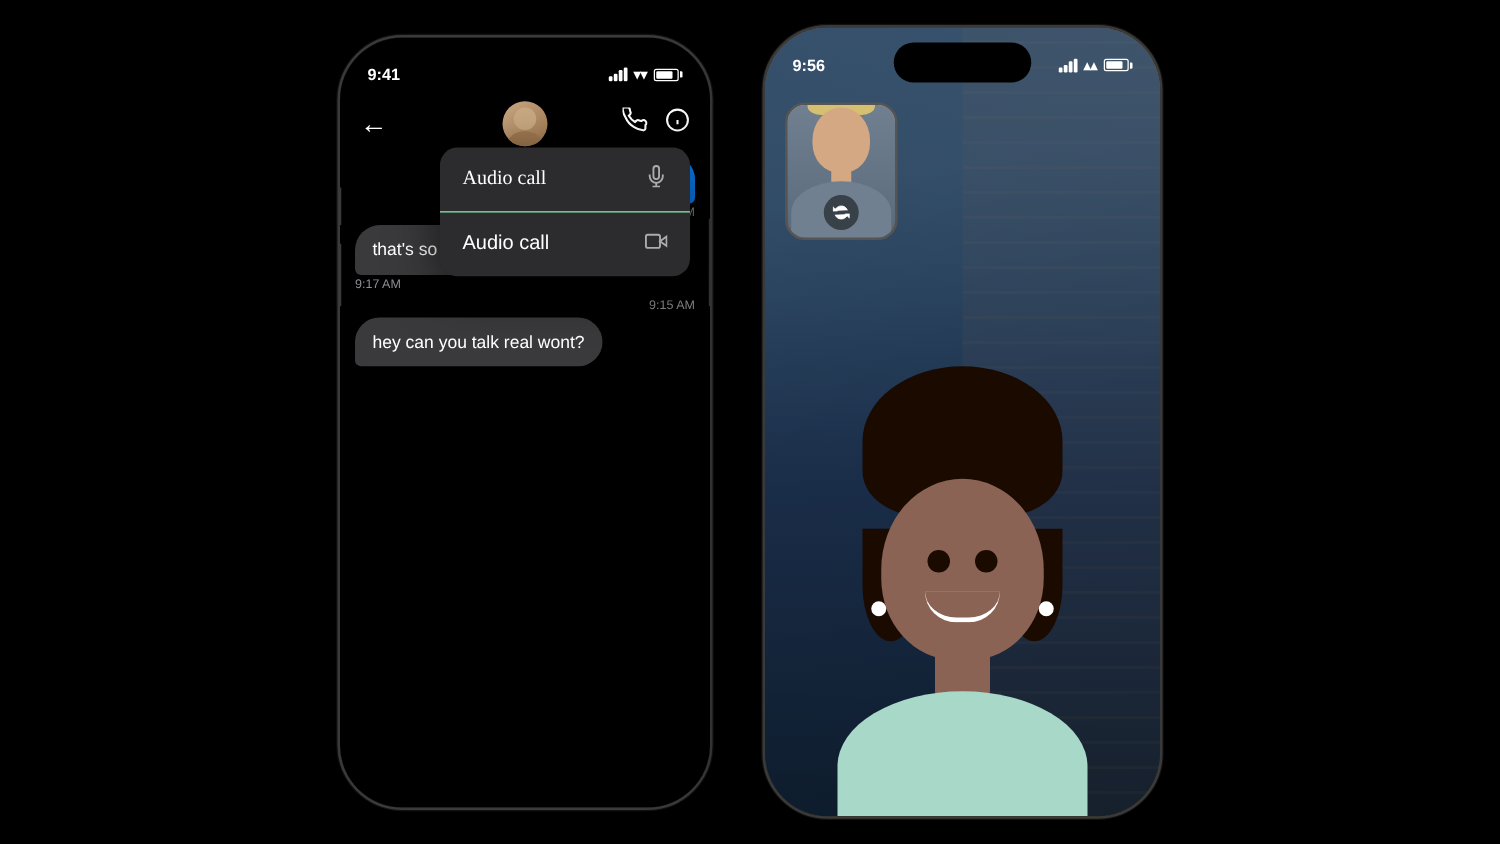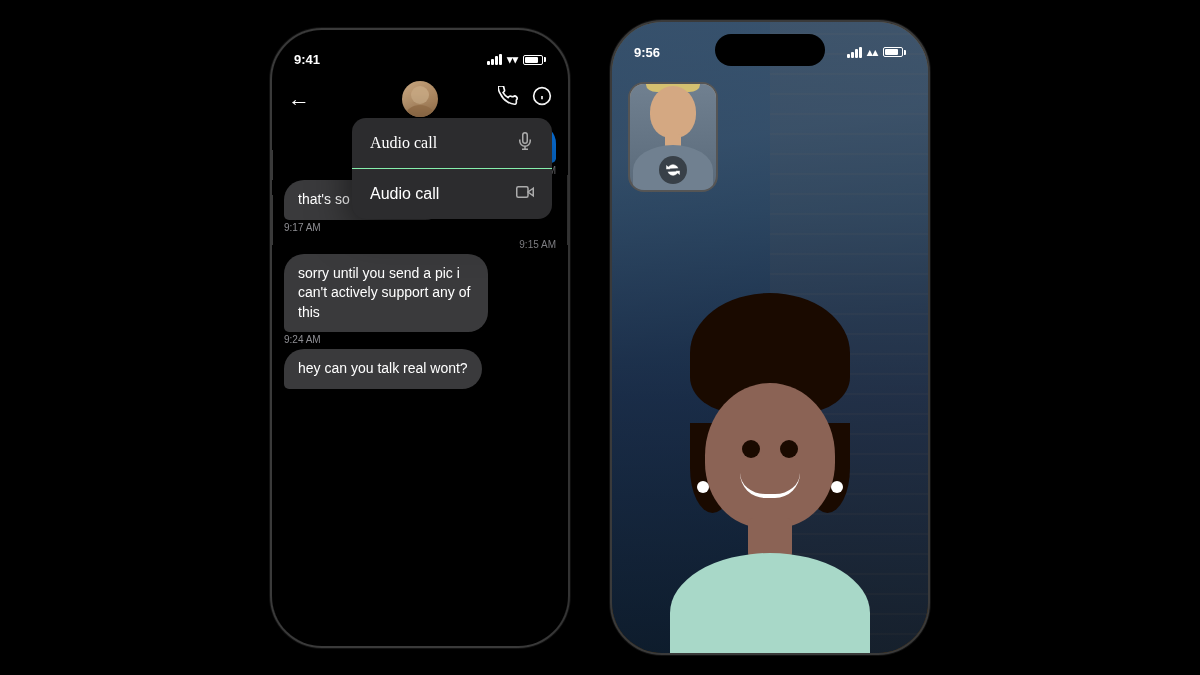--- a/index.html
+++ b/index.html
@@ -613,26 +613,20 @@
           <span>that's so not the point</span>
         </div>
         <div class="message-time">9:17 AM</div>
       </div>
 
       <div class="message-group message-group-right">
         <div class="message-time message-time-right">9:15 AM</div>
       </div>
 
 
-      <div class="message-group">
-        <div class="message-bubble message-received">
-          <span>sorry until you send a pic i can't actively support any of this</span>
-        </div>
-        <div class="message-time">9:24 AM</div>
-      </div>
 
 
       <div class="message-group">
         <div class="message-bubble message-received">
           <span>hey can you talk real wont?</span>
         </div>
       </div>
     </div>
   </div>
 </div>

